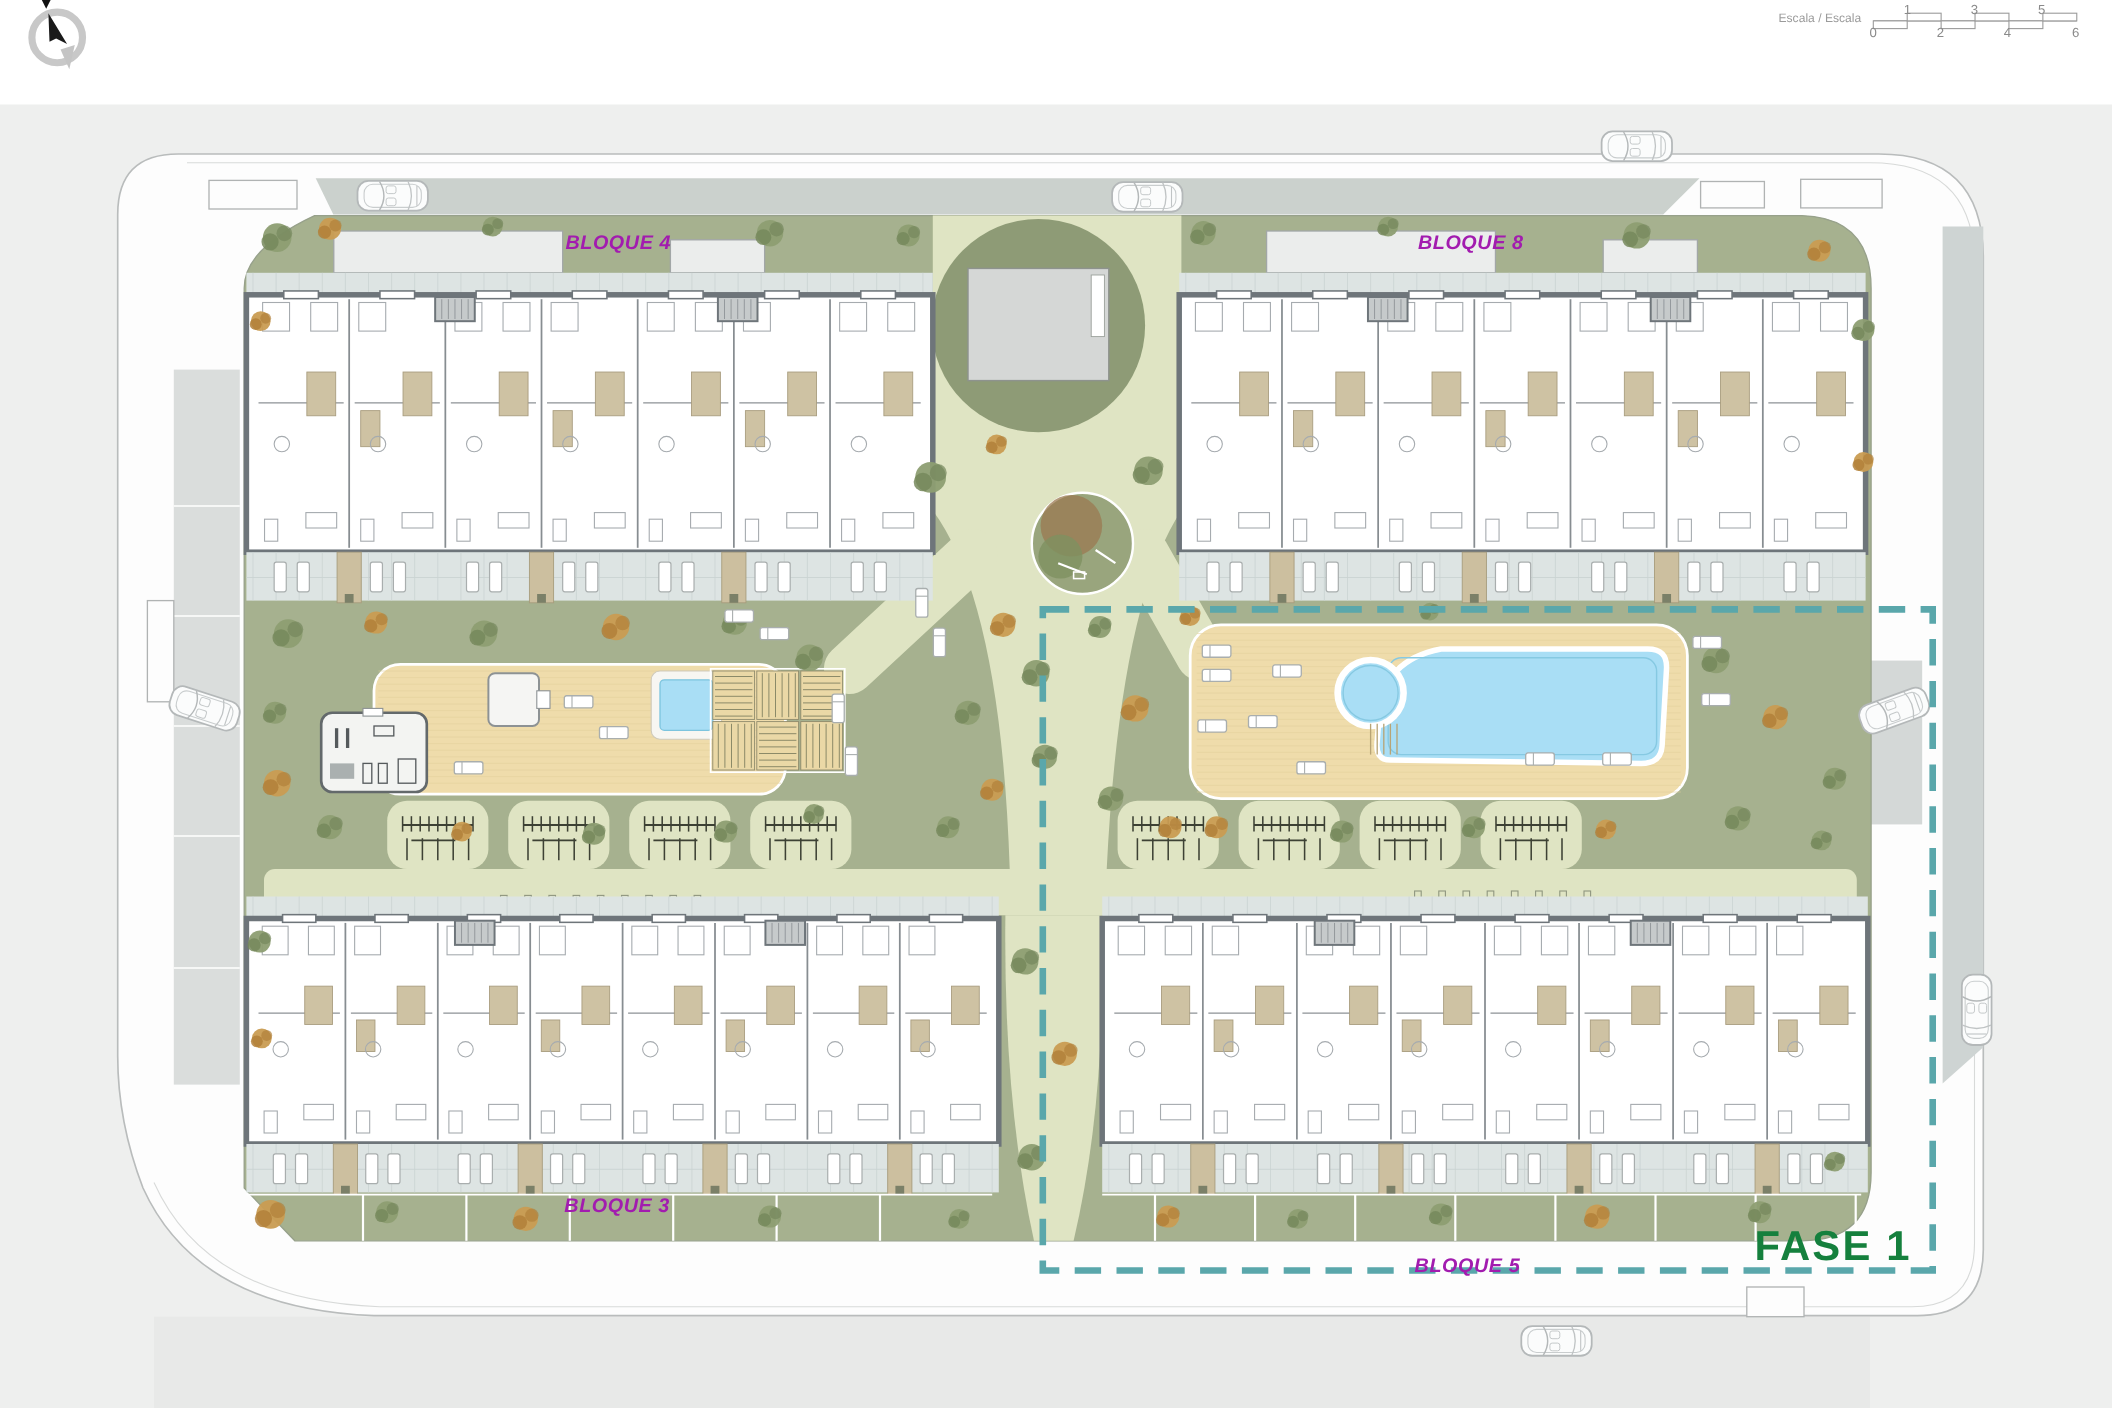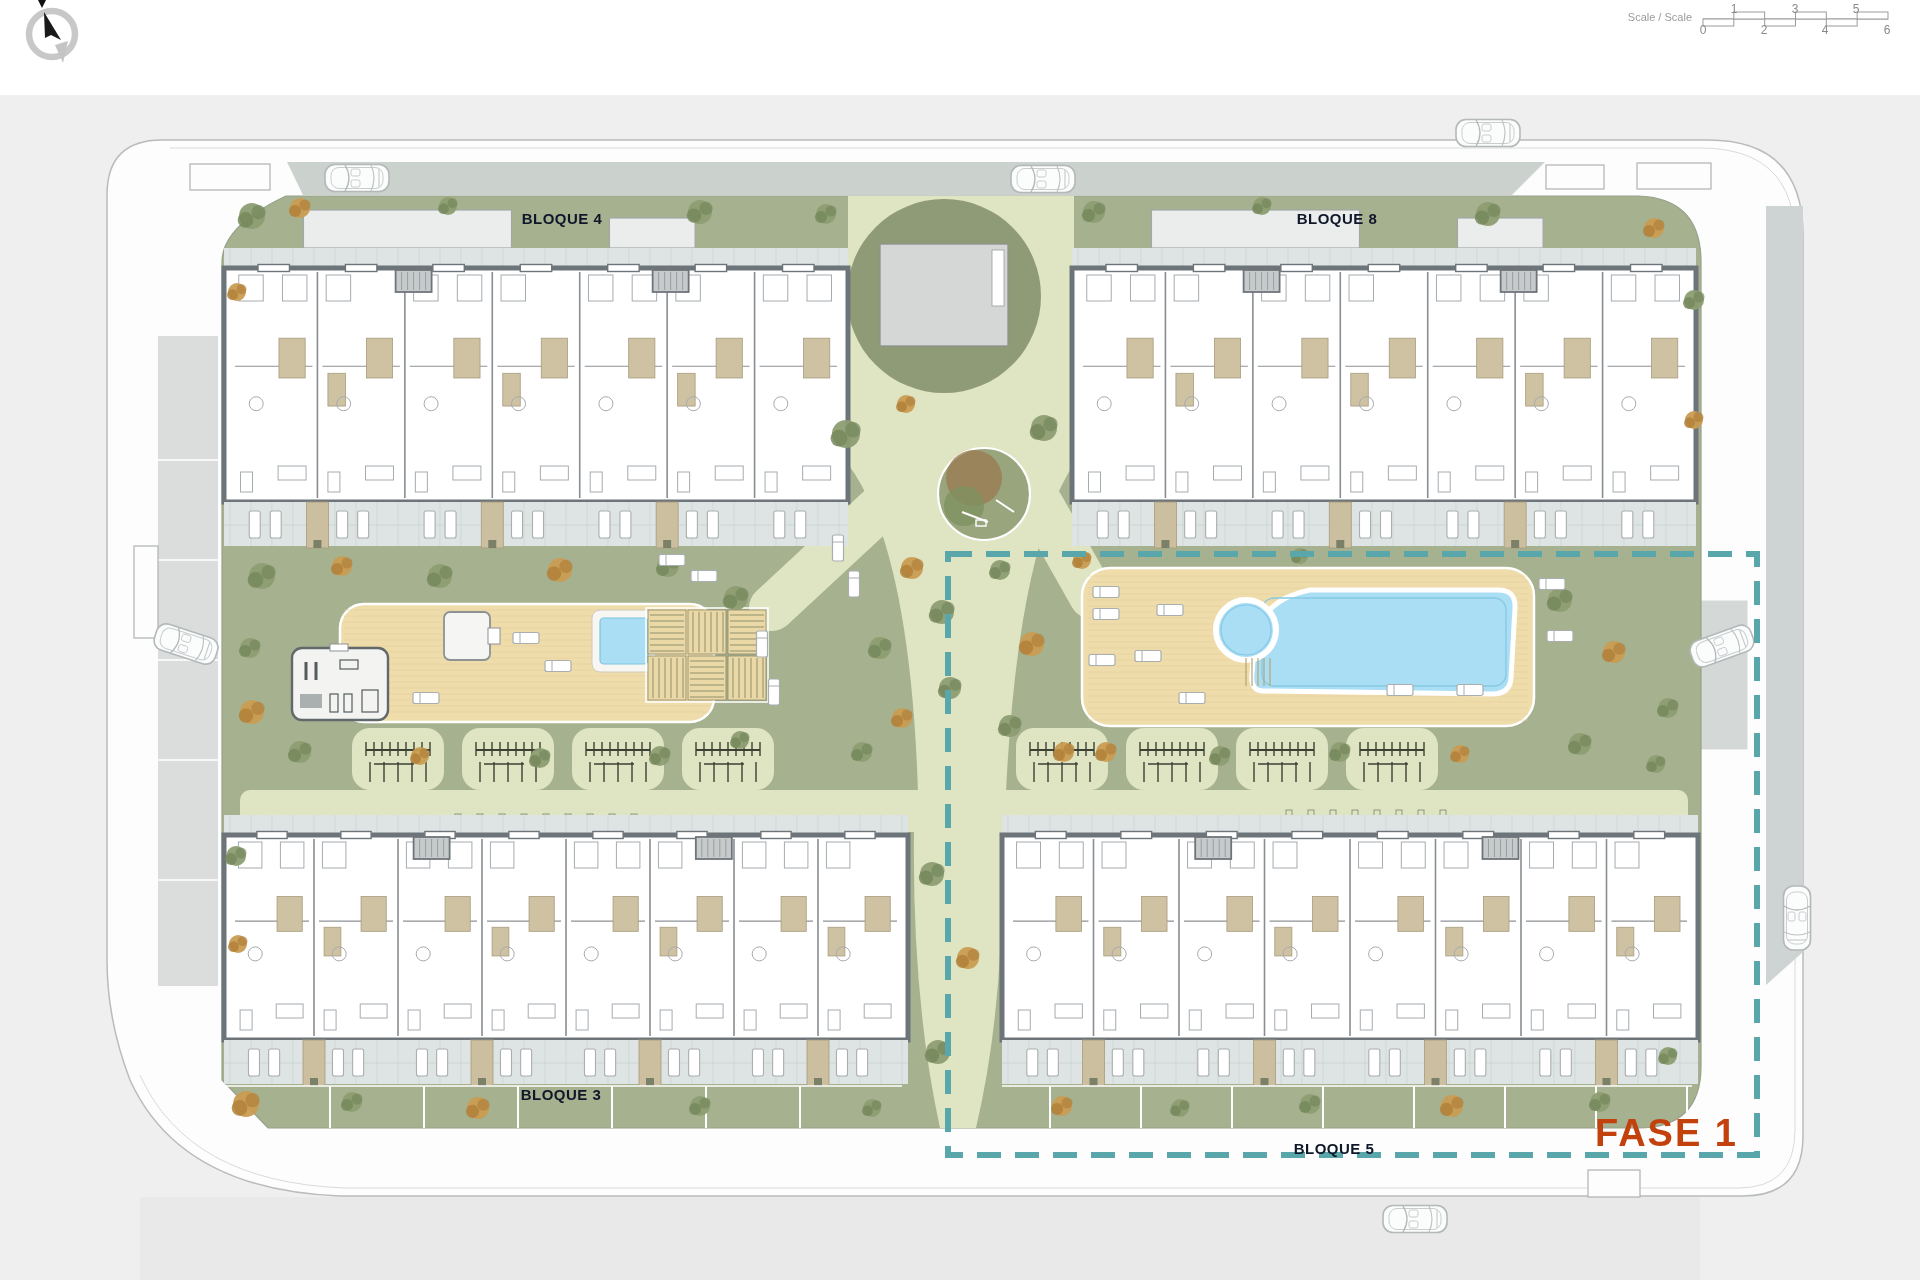--- a/index.html
+++ b/index.html
@@ -1,22 +1,22 @@
 <!DOCTYPE html>
 <html><head>
 <meta charset="utf-8">
 <style>
   html,body{margin:0;padding:0;background:#ffffff;}
   .stage{position:relative;width:1920px;height:1280px;background:#ffffff;overflow:hidden;
          font-family:"Liberation Sans",sans-serif;}
   svg{position:absolute;left:0;top:0;}
   .lbl{position:absolute;transform:translateX(-50%);font-weight:bold;white-space:nowrap;}
-  .bloque{font-size:15px;color:#0f172a;letter-spacing:.5px;}
+  .bloque{font-size:18px;color:#a21caf;letter-spacing:.5px;font-style:italic;}
   .fase{position:absolute;transform:translateX(-100%);font-weight:bold;font-size:38px;
-        color:#c2410c;letter-spacing:2px;white-space:nowrap;}
+        color:#15803d;letter-spacing:2px;white-space:nowrap;}
   .scale-label{position:absolute;transform:translateX(-100%);font-size:11px;color:#9b9b9b;white-space:nowrap;}
   .snum{position:absolute;transform:translateX(-50%);font-size:12px;color:#8a8a8a;}
 </style>
 </head>
 <body>
 
 <div class="stage">
   <svg id="plan" width="1920" height="1280" viewBox="0 0 1920 1280">
       <g>
         <rect x="0" y="0" width="1920" height="1280" fill="#ffffff"></rect>
@@ -1410,21 +1410,21 @@
       </g>
     </svg>
 
   <div class="lbl bloque" style="left:562px;top:210px">BLOQUE 4</div>
   <div class="lbl bloque" style="left:1337px;top:210px">BLOQUE 8</div>
   <div class="lbl bloque" style="left:561px;top:1086px">BLOQUE 3</div>
   <div class="lbl bloque" style="left:1334px;top:1140px">BLOQUE 5</div>
 
   <div class="fase" style="left:1738px;top:1112px">FASE 1</div>
 
-  <div class="scale-label" style="left:1692px;top:11px">Scale / Scale</div>
+  <div class="scale-label" style="left:1692px;top:11px">Escala / Escala</div>
   <span class="snum" style="left:1734px;top:2px">1</span>
   <span class="snum" style="left:1795px;top:2px">3</span>
   <span class="snum" style="left:1856px;top:2px">5</span>
   <span class="snum" style="left:1703px;top:23px">0</span>
   <span class="snum" style="left:1764px;top:23px">2</span>
   <span class="snum" style="left:1825px;top:23px">4</span>
   <span class="snum" style="left:1887px;top:23px">6</span>
 </div>
 
 </body></html>

